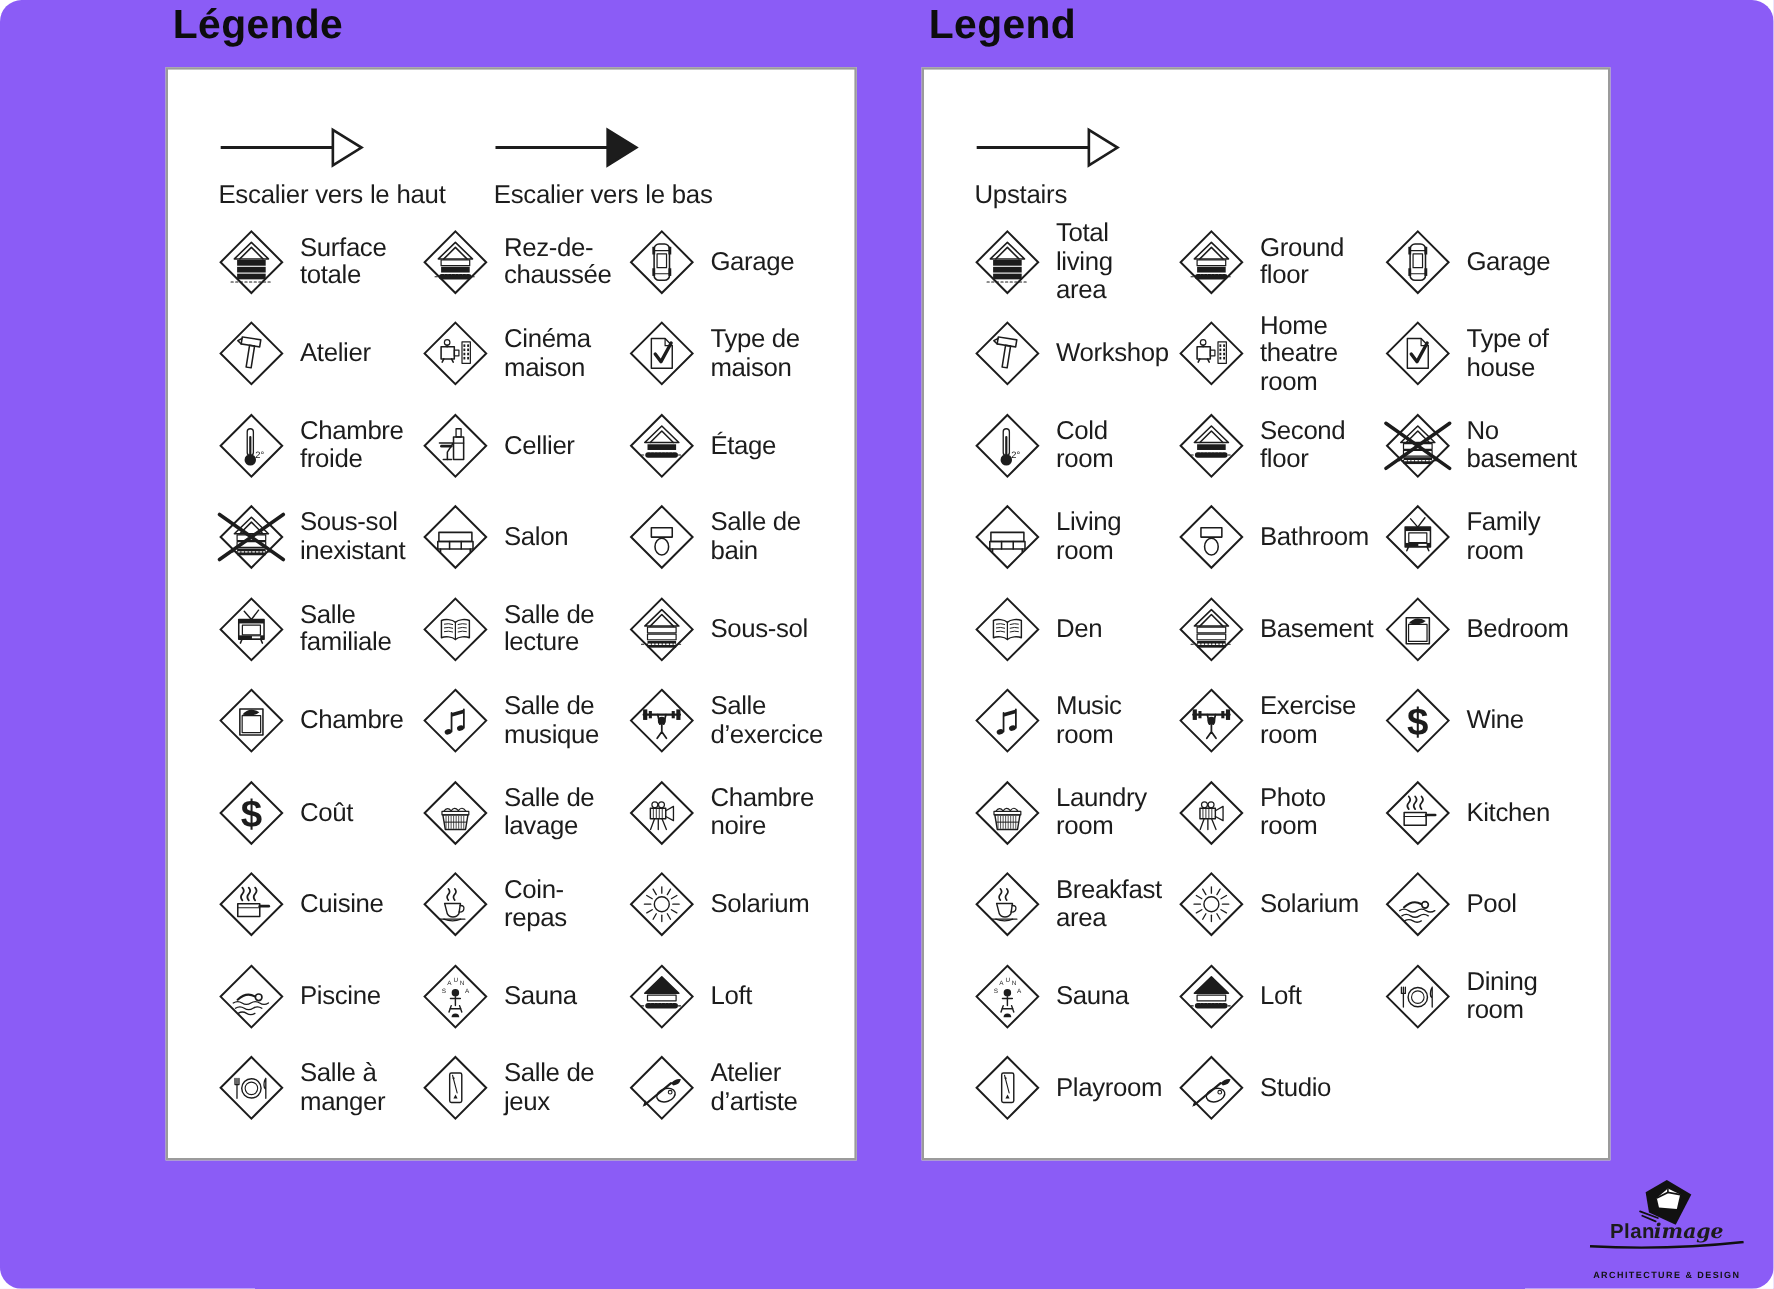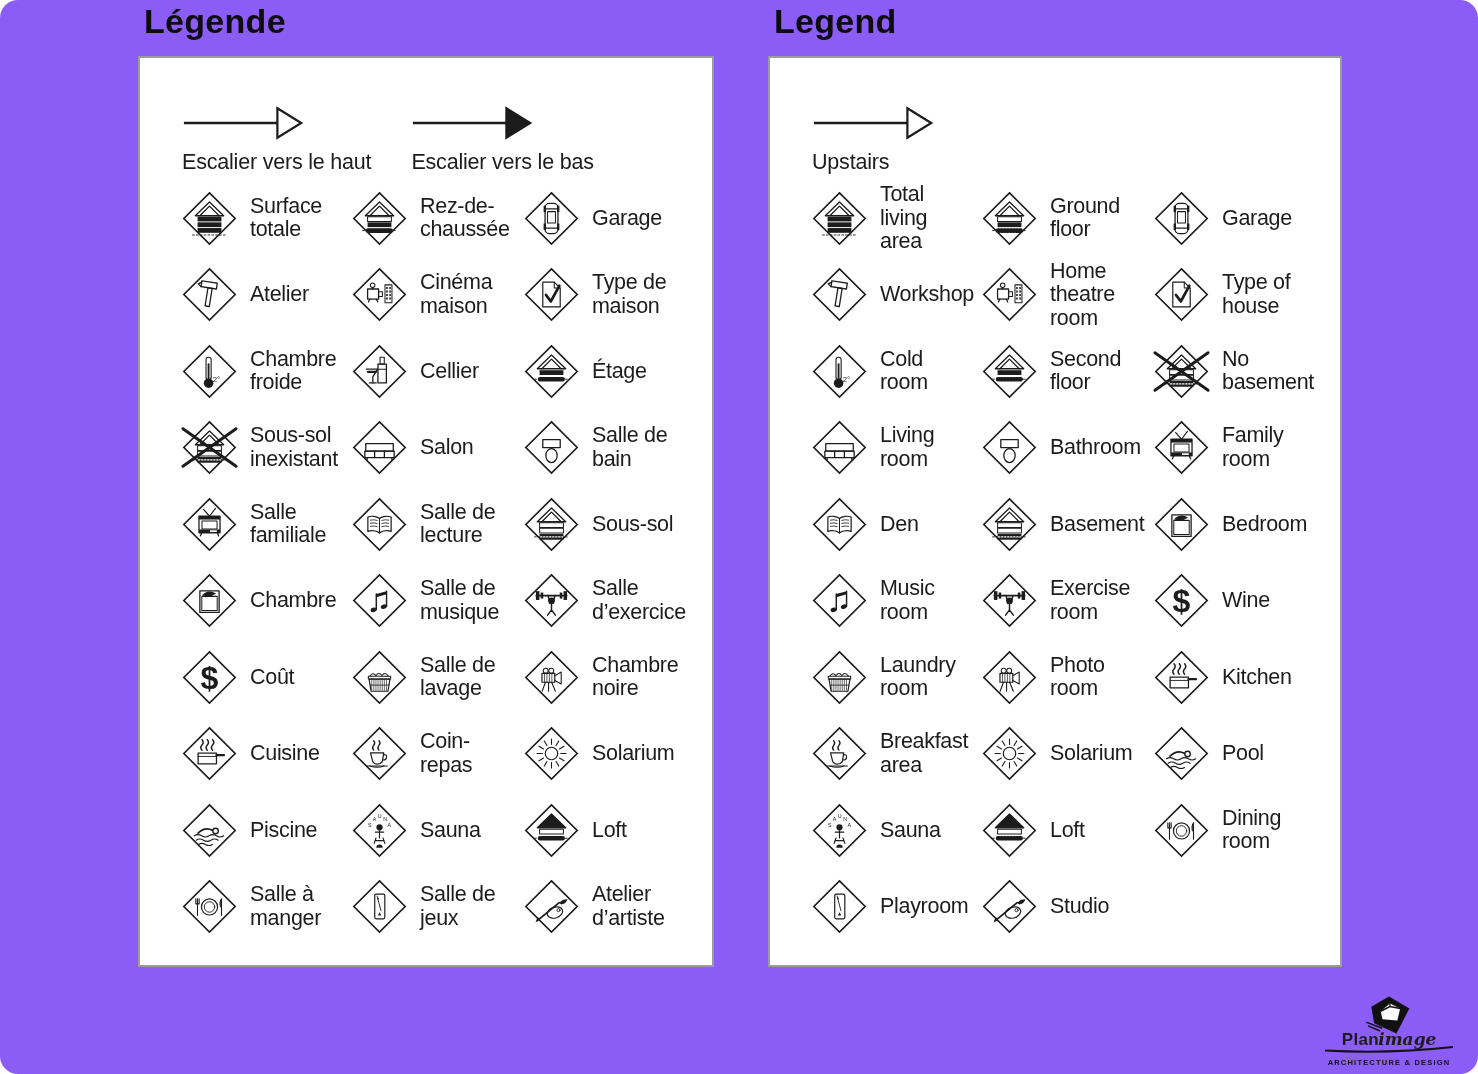--- a/index.html
+++ b/index.html
@@ -18,21 +18,21 @@
   .legend-grid{display:grid;grid-template-columns:170px 172px 1fr;grid-auto-rows:76.5px;align-items:center;}
   .cell{display:flex;align-items:center;gap:13px;}
   .sym{width:55px;height:55px;flex:none;overflow:visible;}
   .lbl{font-size:21.5px;line-height:1.09;white-space:pre-line;letter-spacing:-.3px;}
   .logo{position:absolute;right:14px;bottom:8px;width:150px;text-align:center;line-height:1;}
   .logo-mark{display:block;margin:0 auto -4px;width:52px;height:40px;}
   .logo-word{white-space:nowrap;}
   .logo-plan{font-size:17px;font-weight:bold;letter-spacing:.4px;}
   .logo-image{font-size:17px;font-style:italic;font-weight:bold;font-family:"DejaVu Serif",serif;margin-left:-1px;}
   .logo-swoosh{display:block;margin:-2px auto 0;width:132px;height:7px;}
-  .logo-tag{font-size:7.5px;font-weight:bold;letter-spacing:1.2px;margin-top:6px;color:#111;}
+  .logo-tag{font-size:7.5px;font-weight:bold;letter-spacing:1.2px;margin-top:18px;color:#111;}
 </style>
 </head>
 <body>
 
 <div class="page">
 
   <section class="panel panel-fr">
     <h1 class="title">Légende</h1>
     <div class="legend-box">
       <div class="arrows-row">

